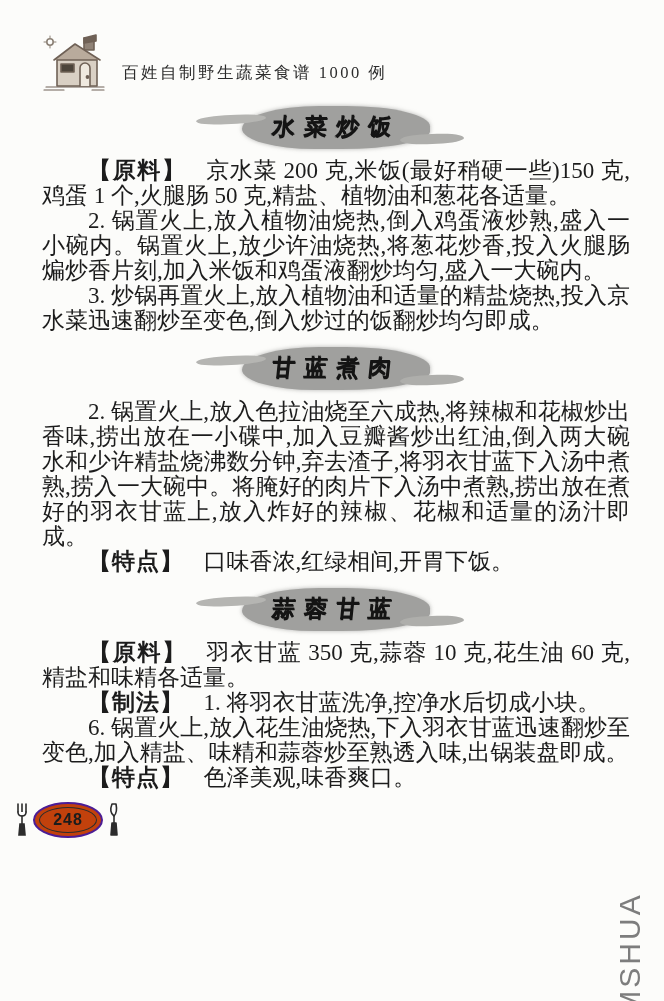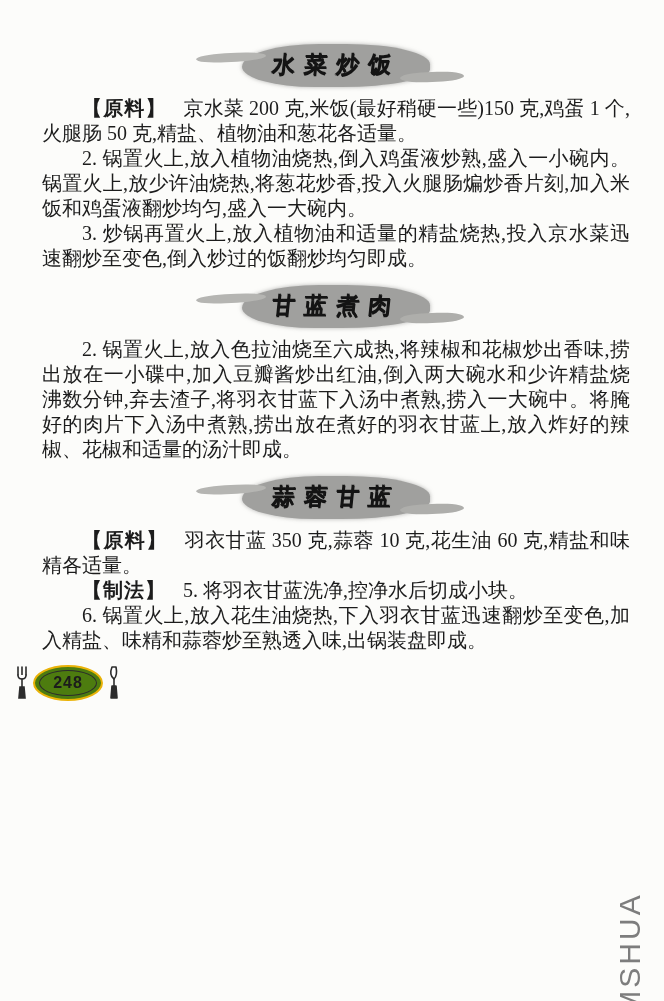--- a/index.html
+++ b/index.html
@@ -38,37 +38,37 @@
   }
   .brush-text{
     position:relative;z-index:2;
     font-size:23px;font-weight:900;letter-spacing:9px;color:#141414;
     transform:skewX(-6deg);display:inline-block;
     text-shadow:0.6px 0.6px 0 #141414;
   }
 
   
   .para{
-    margin:0;font-size:20px;line-height:25px;
+    margin:0;font-size:23px;line-height:25px;
     text-align:justify;text-indent:2em;
     word-break:break-all;
   }
   .lbl{
     font-family:"Liberation Sans","DejaVu Sans",sans-serif;
     font-weight:bold;margin-right:.85em;letter-spacing:1px;
   }
   .recipe{margin-bottom:4px;}
 
   
   .pagenum-row{display:flex;align-items:center;gap:3px;margin:12px 0 0 -28px;}
   .utensil{width:16px;height:36px;flex:0 0 auto;}
   .plate{
     position:relative;width:66px;height:32px;
-    border:2px solid #eab308;border-radius:50%;
-    display:flex;align-items:center;justify-content:center;background:#4d7c0f;
+    border:2px solid #4c1d95;border-radius:50%;
+    display:flex;align-items:center;justify-content:center;background:#c2410c;
   }
   .plate::before{
     content:"";position:absolute;left:4px;right:4px;top:3px;bottom:3px;
     border:1.5px solid #2c2c2c;border-radius:50%;
   }
   .plate-num{
     position:relative;z-index:2;font-size:16px;font-weight:bold;
     font-family:"Liberation Sans","DejaVu Sans",sans-serif;letter-spacing:1px;
   }
 
@@ -78,20 +78,37 @@
     transform:rotate(-90deg);transform-origin:center;
     font-family:"Liberation Sans","DejaVu Sans",sans-serif;
     font-size:30px;color:#7d7d7d;letter-spacing:3px;text-align:center;
   }
 </style>
 </head>
 <body>
 
 <div class="page">
 
+  <div class="header">
+    <svg class="logo" viewBox="0 0 66 58">
+      <g fill="none" stroke="#6f6156" stroke-width="1.6" stroke-linecap="round" stroke-linejoin="round">
+        <circle cx="8" cy="8" r="3.2" stroke="#8b8075"></circle>
+        <path d="M4 8h-2M12 8h2M8 4V2M8 12v2" stroke="#8b8075" stroke-width="1"></path>
+        <rect x="42" y="4" width="10" height="12" fill="#8f8276"></rect>
+        <path d="M42 4l12 -3v6l-12 2z" fill="#6f6156"></path>
+        <path d="M12 26 L33 10 L58 26" fill="#b9ab9c"></path>
+        <rect x="15" y="26" width="40" height="26" fill="#d9d0c4"></rect>
+        <rect x="19" y="30" width="13" height="8" fill="#4c443a"></rect>
+        <path d="M38 52 v-18 a5 5 0 0 1 10 0 v18" fill="#efe9df"></path>
+        <circle cx="45.5" cy="43" r="1.1" fill="#4c443a"></circle>
+        <path d="M4 53 h58 M2 56 h20 M50 56 h12" stroke-width="1.2"></path>
+      </g>
+    </svg>
+    <div class="header-title">百姓自制野生蔬菜食谱 1000 例</div>
+  </div>
 
   <section class="recipe">
     <div class="title-wrap">
       <span class="brush">
         <span class="brush-text">水菜炒饭</span>
       </span>
     </div>
     <p class="para">
       <span class="lbl">【原料】</span><span>京水菜 200 克,米饭(最好稍硬一些)150 克,鸡蛋 1 个,火腿肠 50 克,精盐、植物油和葱花各适量。</span>
     </p>
@@ -99,35 +116,41 @@
     <p class="para">3. 炒锅再置火上,放入植物油和适量的精盐烧热,投入京水菜迅速翻炒至变色,倒入炒过的饭翻炒均匀即成。</p>
   </section>
 
   <section class="recipe">
     <div class="title-wrap">
       <span class="brush">
         <span class="brush-text">甘蓝煮肉</span>
       </span>
     </div>
     <p class="para">2. 锅置火上,放入色拉油烧至六成热,将辣椒和花椒炒出香味,捞出放在一小碟中,加入豆瓣酱炒出红油,倒入两大碗水和少许精盐烧沸数分钟,弃去渣子,将羽衣甘蓝下入汤中煮熟,捞入一大碗中。将腌好的肉片下入汤中煮熟,捞出放在煮好的羽衣甘蓝上,放入炸好的辣椒、花椒和适量的汤汁即成。</p>
+    <p class="para">
+      <span class="lbl">【特点】</span><span>口味香浓,红绿相间,开胃下饭。</span>
+    </p>
   </section>
 
   <section class="recipe">
     <div class="title-wrap">
       <span class="brush">
         <span class="brush-text">蒜蓉甘蓝</span>
       </span>
     </div>
     <p class="para">
       <span class="lbl">【原料】</span><span>羽衣甘蓝 350 克,蒜蓉 10 克,花生油 60 克,精盐和味精各适量。</span>
     </p>
     <p class="para">
-      <span class="lbl">【制法】</span><span>5. 将羽衣甘蓝洗净,控净水后切成小块。</span>
+      <span class="lbl">【制法】</span><span>1. 将羽衣甘蓝洗净,控净水后切成小块。</span>
     </p>
     <p class="para">6. 锅置火上,放入花生油烧热,下入羽衣甘蓝迅速翻炒至变色,加入精盐、味精和蒜蓉炒至熟透入味,出锅装盘即成。</p>
+    <p class="para">
+      <span class="lbl">【特点】</span><span>色泽美观,味香爽口。</span>
+    </p>
   </section>
 
   <div class="pagenum-row">
     <svg class="utensil" viewBox="0 0 16 36">
       <g fill="none" stroke="#2c2c2c" stroke-width="1.6" stroke-linecap="round">
         <path d="M4 2v8M8 2v8M12 2v8"></path>
         <path d="M4 10c0 3 2 4 4 4s4-1 4-4" fill="#fff"></path>
         <path d="M8 14v8"></path>
         <path d="M6 22h4l1 11H5z" fill="#2c2c2c"></path>
       </g>

